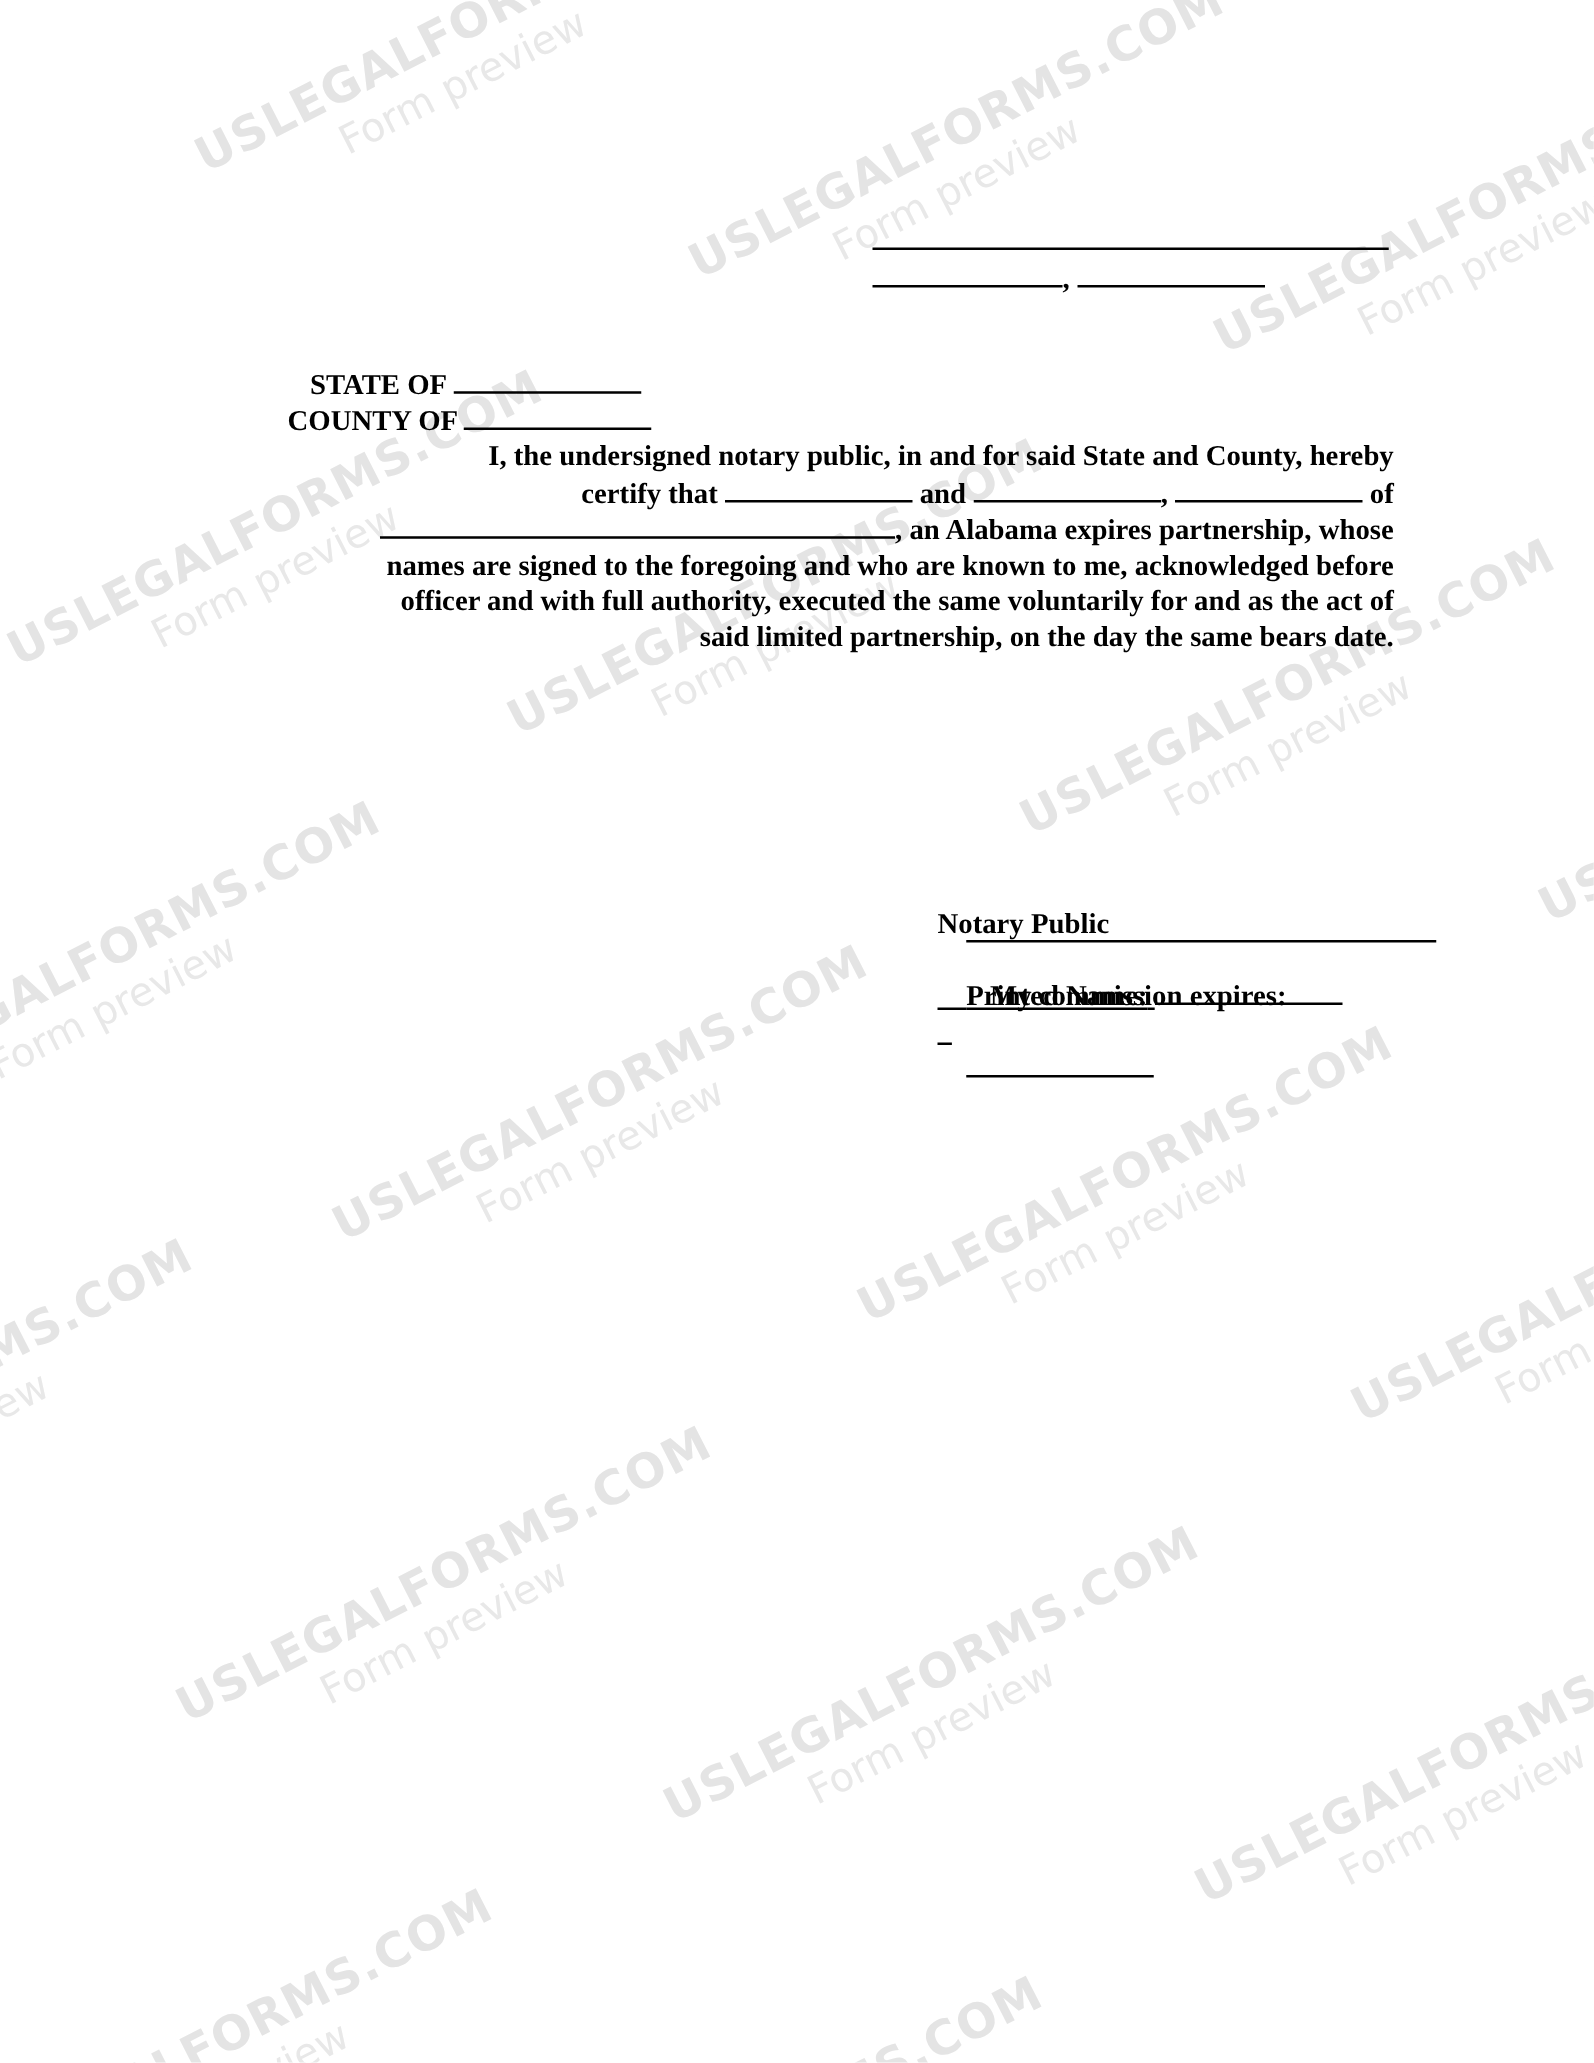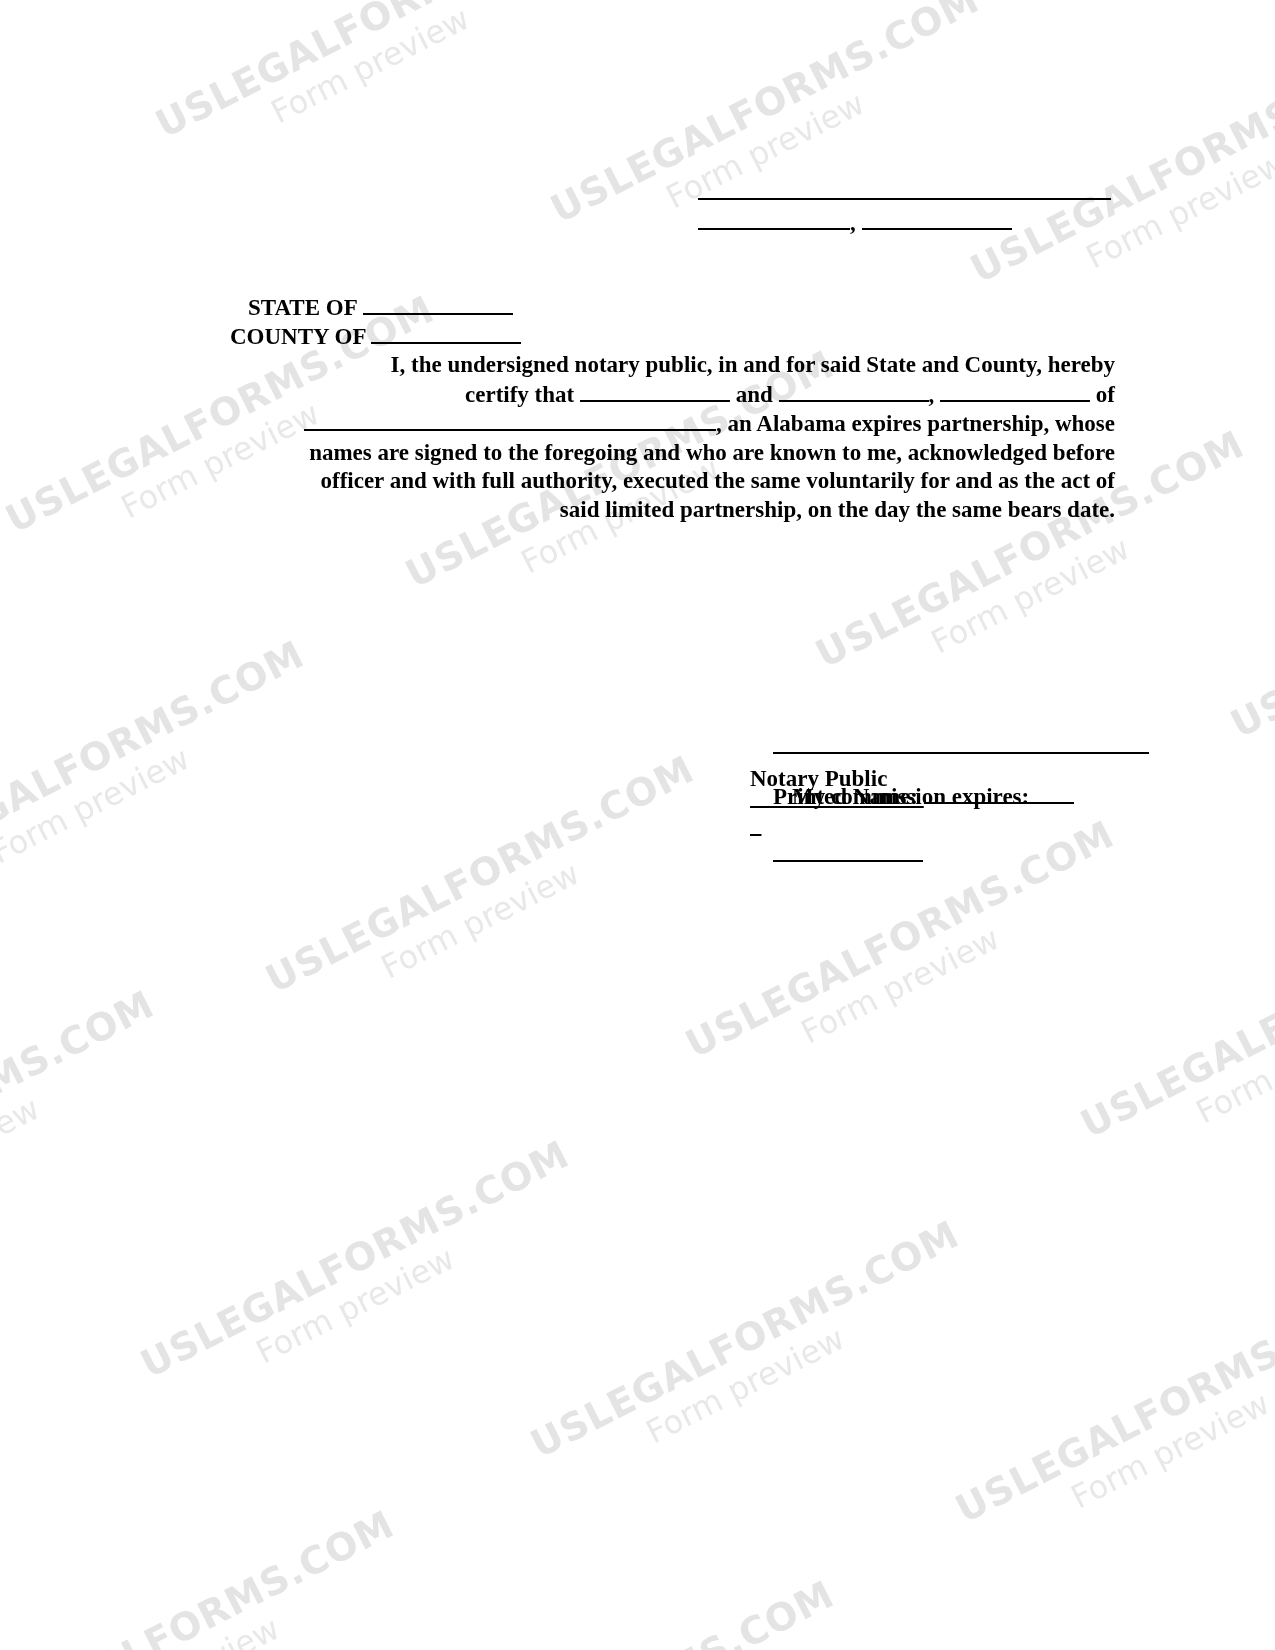--- a/index.html
+++ b/index.html
@@ -117,21 +117,21 @@
     <div><span class="blank" style="width:412px;"></span><span>, an Alabama expires partnership, whose</span></div>
     <div>names are signed to the foregoing and who are known to me, acknowledged before</div>
     <div>officer and with full authority, executed the same voluntarily for and as the act of</div>
     <div>said limited partnership, on the day the same bears date.</div>
   </div>
 
 
   <div class="line" style="left:750px; top:704px;">
     <span class="blank" style="width:376px;"></span>
   </div>
-  <div class="line" style="left:750px; top:725px;margin-top:40px;">Notary Public</div>
+  <div class="line" style="left:750px; top:725px;">Notary Public</div>
   <div class="line" style="left:750px; top:754px;text-decoration:underline;">
     <span>Printed Name:</span> <span class="blank" style="width:150px;"></span>
   </div>
   <div class="line" style="left:792px; top:783px;">My commission expires:</div>
   <div class="line" style="left:750px; top:812px;">
     <span class="blank" style="width:150px;"></span>
   </div>
 </div>
 
 </body></html>

